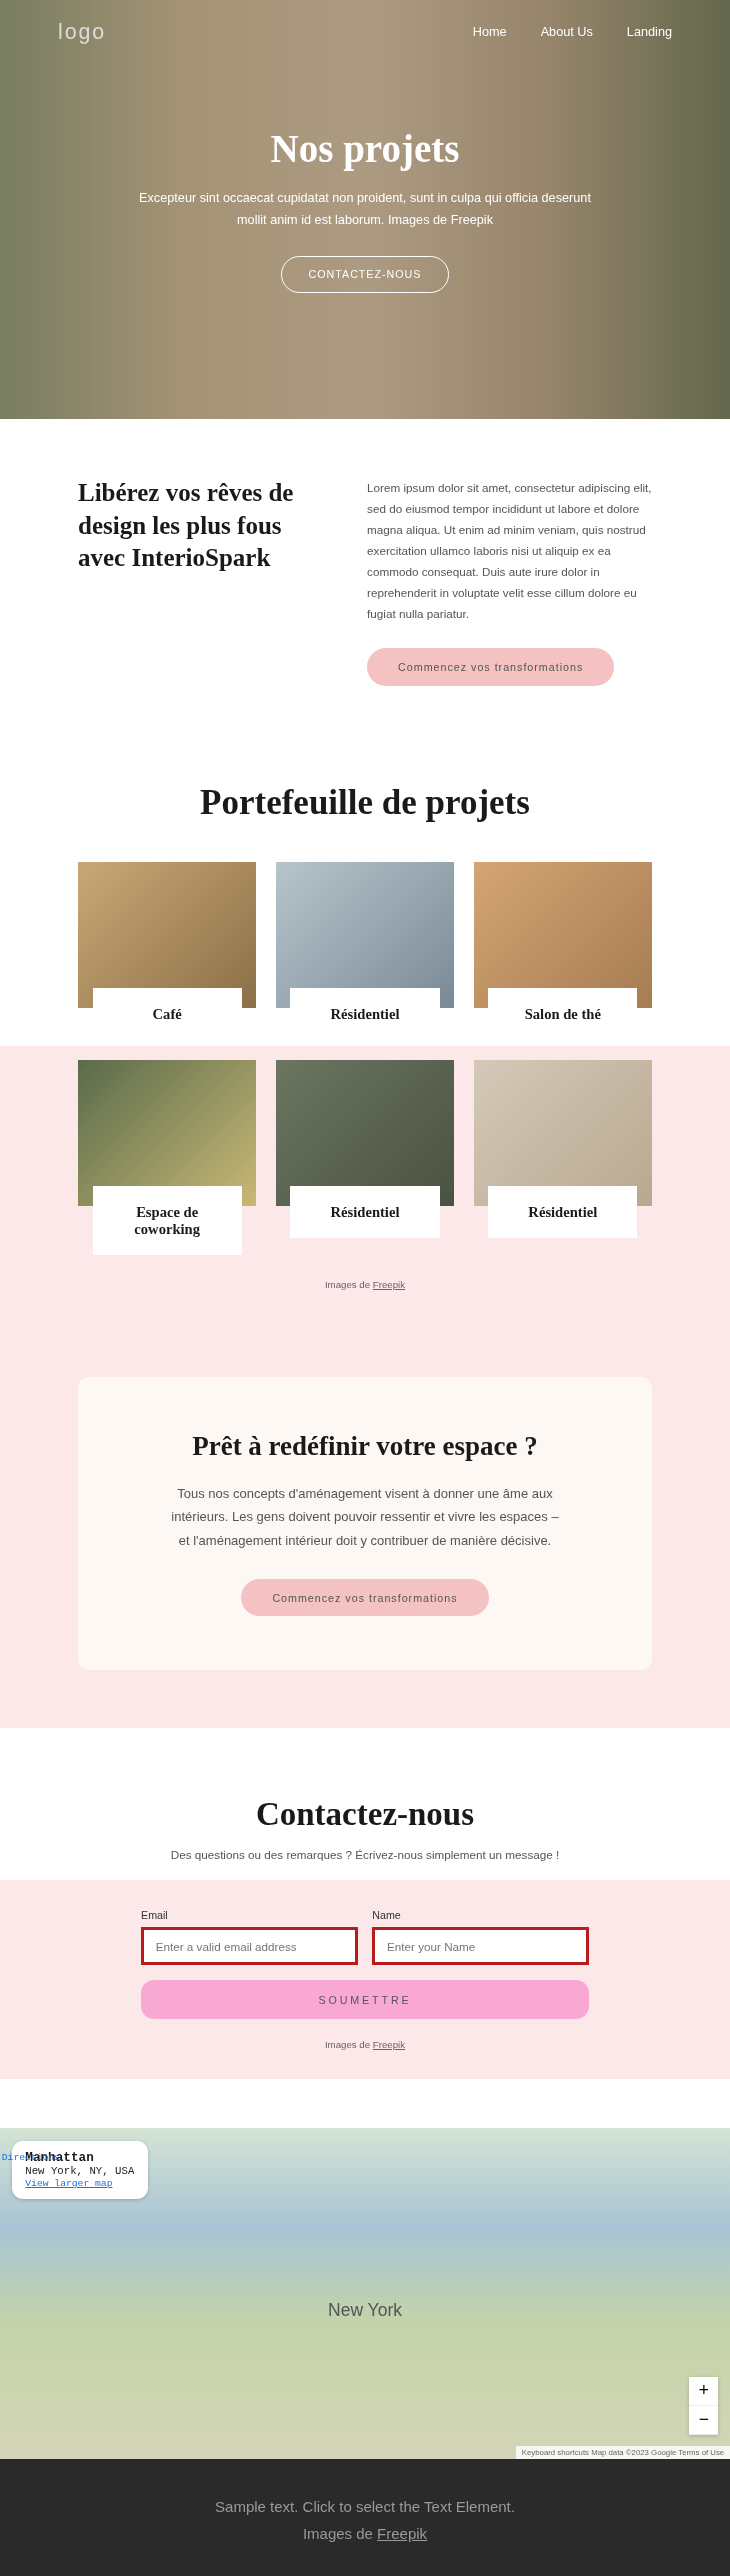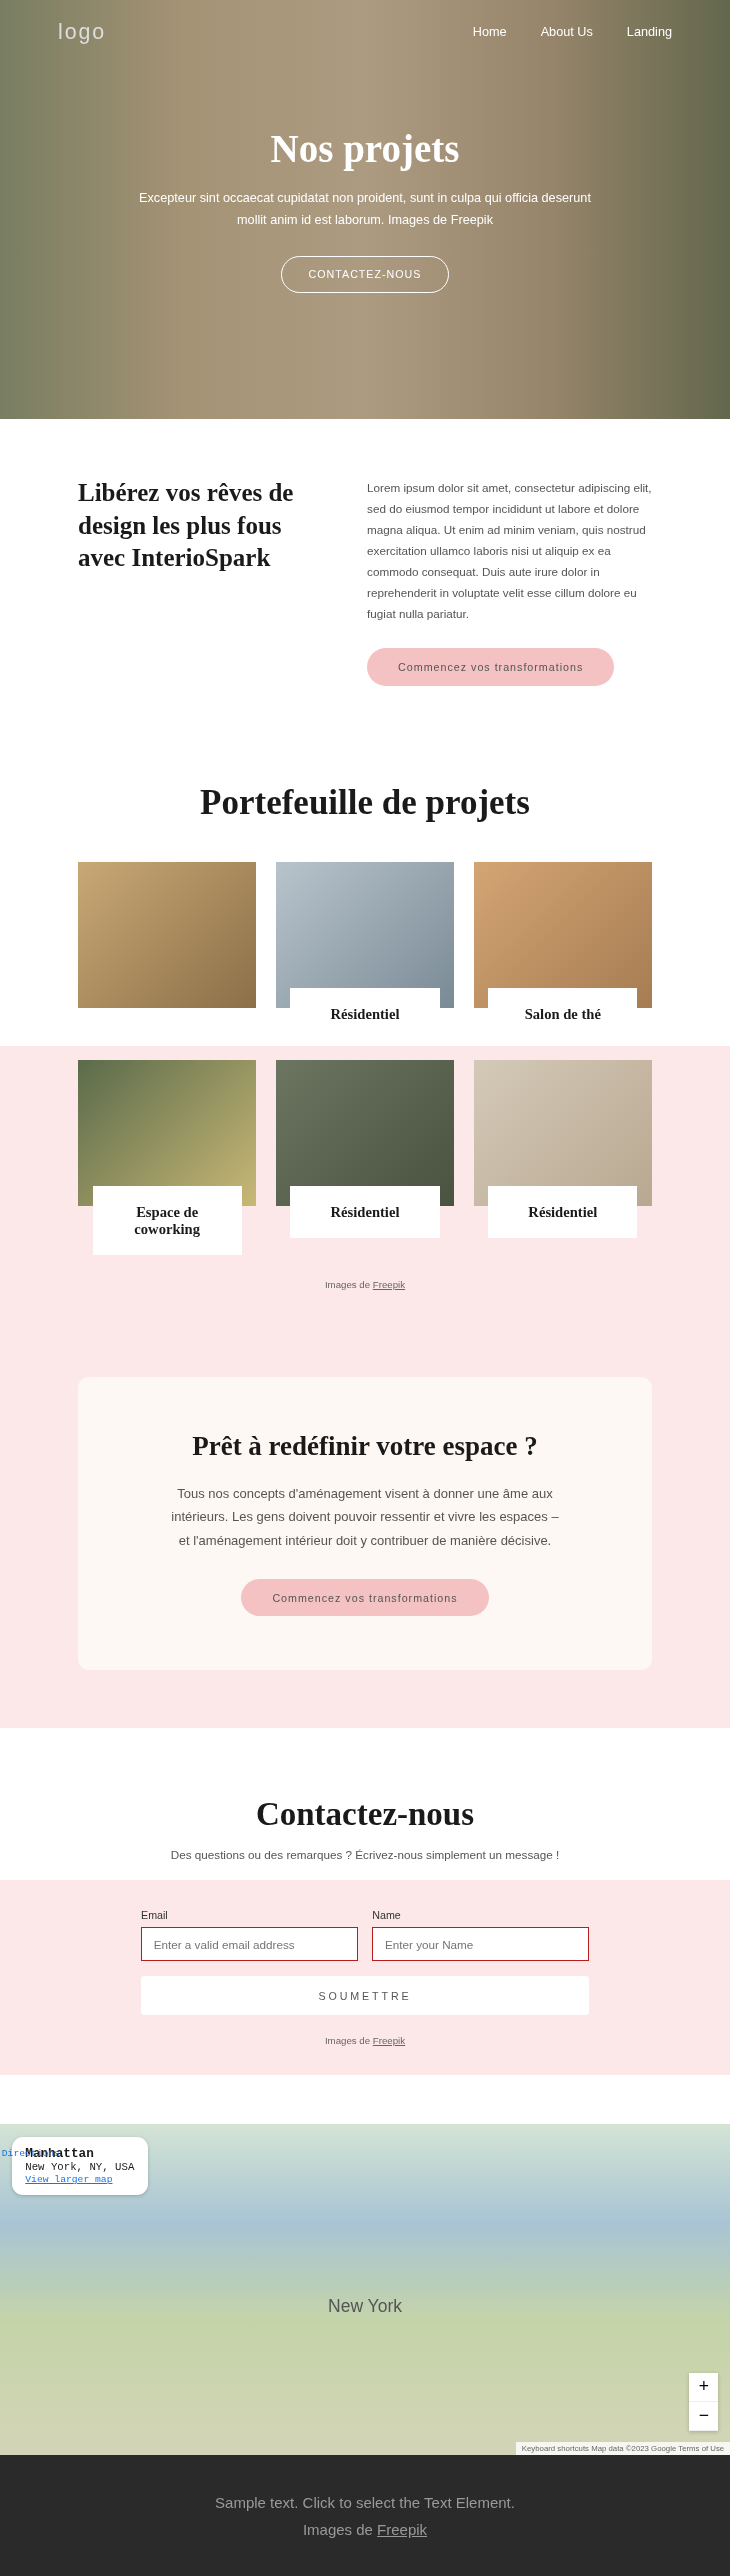--- a/index.html
+++ b/index.html
@@ -38,22 +38,22 @@
 .cta h2{font-size:27px;font-weight:700;margin-bottom:19.5px}
 .cta p{font-family:Liberation Sans, sans-serif;font-size:13px;line-height:1.8;color:#555;margin-bottom:27px}
 .contact{padding:68px 0 49px;text-align:center}
 .contact h2{font-size:33px;font-weight:700;margin-bottom:14.6px}
 .contact-sub{font-family:Arial,sans-serif;font-size:11.7px;color:#555;margin-bottom:29px}
 .form-bg{background:#fce8e8;padding:29px 0 29px;margin-top:-9.7px}
 .form{max-width:487px;margin:0 auto;padding:0 19.5px}
 .form-row{display:flex;gap:14.6px;margin-bottom:14.6px}
 .form-field{flex:1;text-align:left}
 .form-field label{display:block;font-family:Arial,sans-serif;font-size:10.7px;color:#333;margin-bottom:5.8px}
-.form-field input{width:100%;padding:9.7px 11.7px;border:1px solid #b91c1c;font-family:Arial,sans-serif;font-size:11.7px;background:#fff}
-.submit-btn{width:100%;padding:13.6px;background:#ffffff;color:#555;border:none;font-family:Arial,sans-serif;font-size:10.7px;letter-spacing:2.9px;cursor:pointer;border-radius:3px;margin-bottom:19.5px}
+.form-field input{width:100%;padding:9.7px 11.7px;border:3px solid #b91c1c;font-family:Arial,sans-serif;font-size:11.7px;background:#fff}
+.submit-btn{width:100%;padding:13.6px;background:#f9a8d4;color:#555;border:none;font-family:Arial,sans-serif;font-size:10.7px;letter-spacing:2.9px;cursor:pointer;border-radius:13px;margin-bottom:19.5px}
 .map{height:331px;background:linear-gradient(180deg,#d4e4d4 0%,#a8c4d4 30%,#c4d4a8 60%,#d4d4b8 100%);position:relative}
 .map-card{position:absolute;top:13px;left:11.7px;background:#fff;padding:9.7px 13.6px;font-family:Liberation Mono, monospace;font-size:10.7px;box-shadow:0 1px 3.9px rgba(0,0,0,0.2);border-radius:11px}
 .map-card b{font-size:12.7px}
 .map-dir{position:absolute;top:11.7px;right:88px;color:#1a73e8;font-size:9.7px}
 .map-label{position:absolute;top:55%;left:50%;transform:translate(-50%,-50%);font-family:Arial,sans-serif;font-size:17.5px;color:#555}
 .map-controls{position:absolute;bottom:24px;right:11.7px;display:flex;flex-direction:column;background:#fff;box-shadow:0 1px 3.9px rgba(0,0,0,0.2)}
 .map-controls button{width:29px;height:29px;border:none;background:#fff;font-size:17.5px;cursor:pointer;border-bottom:1px solid #eee}
 .map-attr{position:absolute;bottom:0;right:0;font-family:Arial,sans-serif;font-size:7.8px;background:rgba(255,255,255,0.8);padding:1.9px 5.8px;color:#666}
 .footer{background:#2a2a2a;padding:34px;text-align:center}
 .footer p{font-family:Arial,sans-serif;font-size:15px;color:#999;line-height:1.8}
@@ -87,20 +87,21 @@
 <p>Lorem ipsum dolor sit amet, consectetur adipiscing elit, sed do eiusmod tempor incididunt ut labore et dolore magna aliqua. Ut enim ad minim veniam, quis nostrud exercitation ullamco laboris nisi ut aliquip ex ea commodo consequat. Duis aute irure dolor in reprehenderit in voluptate velit esse cillum dolore eu fugiat nulla pariatur.</p>
 <a href="#" class="pink-btn">Commencez vos transformations</a>
 </div>
 </section>
 
 <section class="portfolio">
 <h2>Portefeuille de projets</h2>
 <div class="grid">
 <div class="card">
         <div class="card-img"></div>
+        <div class="card-label">Café</div>
       </div>
 <div class="card">
         <div class="card-img"></div>
         <div class="card-label">Résidentiel</div>
       </div>
 <div class="card">
         <div class="card-img"></div>
         <div class="card-label">Salon de thé</div>
       </div>
 <div class="card">

